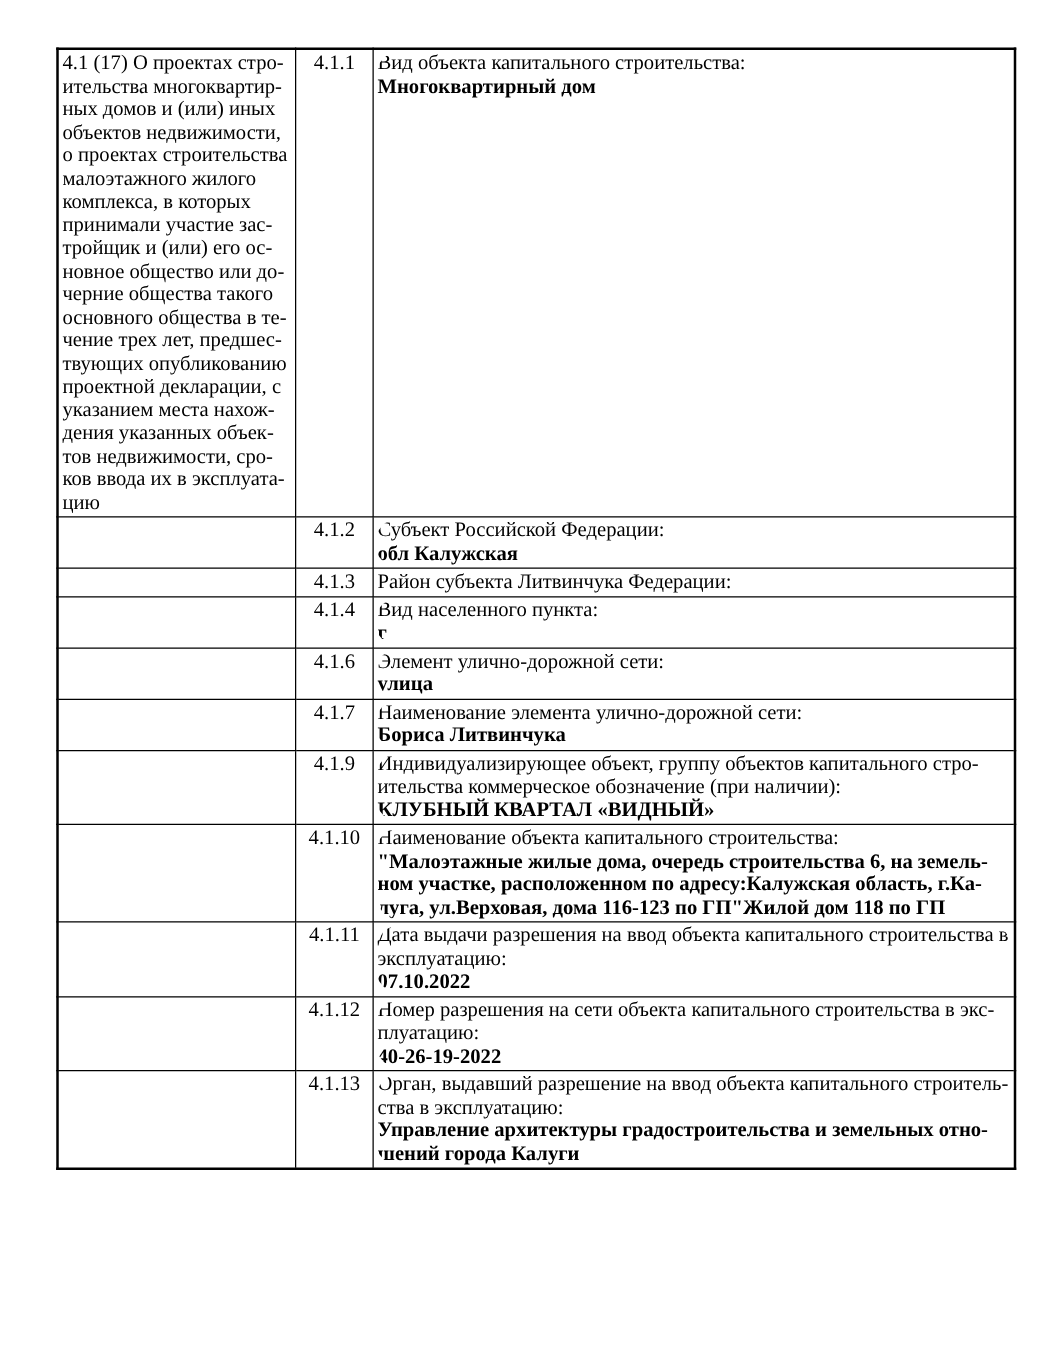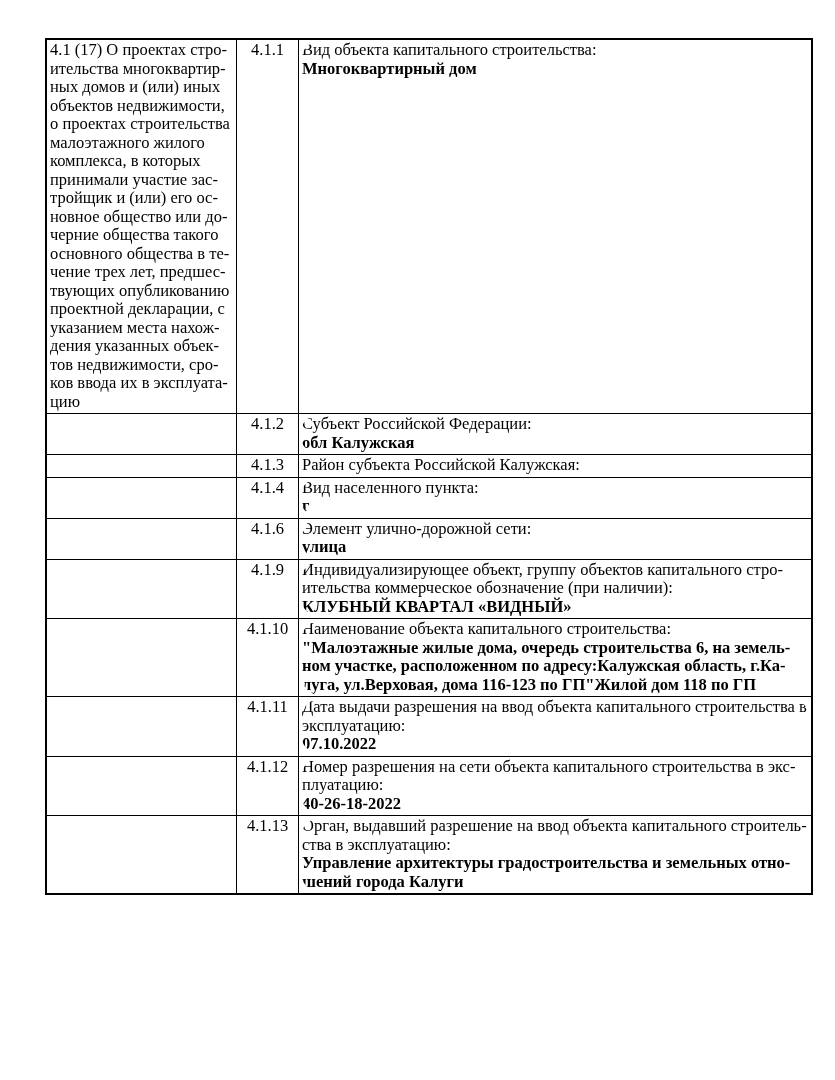--- a/index.html
+++ b/index.html
@@ -73,38 +73,46 @@
         <td class="c2">4.1.2</td>
         <td class="c3">
           <span class="lbl">Субъект Российской Федерации:</span>
           <span class="val"><span></span><b>обл Калужская</b></span>
         </td>
       </tr>
       <tr>
         <td class="c1"></td>
         <td class="c2">4.1.3</td>
         <td class="c3">
-          <span class="lbl">Район субъекта Российской Калужская:</span>
+          <span class="lbl">Район субъекта Литвинчука Федерации:</span>
 
         </td>
       </tr>
       <tr>
         <td class="c1"></td>
         <td class="c2">4.1.4</td>
         <td class="c3">
           <span class="lbl">Вид населенного пункта:</span>
           <span class="val"><span></span><b>г</b></span>
         </td>
       </tr>
       <tr>
         <td class="c1"></td>
         <td class="c2">4.1.6</td>
         <td class="c3">
           <span class="lbl">Элемент улично-дорожной сети:</span>
           <span class="val"><span></span><b>улица</b></span>
+        </td>
+      </tr>
+      <tr>
+        <td class="c1"></td>
+        <td class="c2">4.1.7</td>
+        <td class="c3">
+          <span class="lbl">Наименование элемента улично-дорожной сети:</span>
+          <span class="val"><span></span><b>Бориса Литвинчука</b></span>
         </td>
       </tr>
       <tr>
         <td class="c1"></td>
         <td class="c2">4.1.9</td>
         <td class="c3">
           <span class="lbl">Индивидуализирующее объект, группу объектов капитального стро-
 ительства коммерческое обозначение (при наличии):</span>
           <span class="val"><span></span><b>КЛУБНЫЙ КВАРТАЛ «ВИДНЫЙ»</b></span>
         </td>
@@ -127,21 +135,21 @@
 эксплуатацию:</span>
           <span class="val"><span></span><b>07.10.2022</b></span>
         </td>
       </tr>
       <tr>
         <td class="c1"></td>
         <td class="c2">4.1.12</td>
         <td class="c3">
           <span class="lbl">Номер разрешения на сети объекта капитального строительства в экс-
 плуатацию:</span>
-          <span class="val"><span></span><b>40-26-18-2022</b></span>
+          <span class="val"><span></span><b>40-26-19-2022</b></span>
         </td>
       </tr>
       <tr>
         <td class="c1"></td>
         <td class="c2">4.1.13</td>
         <td class="c3">
           <span class="lbl">Орган, выдавший разрешение на ввод объекта капитального строитель-
 ства в эксплуатацию:</span>
           <span class="val"><span></span><b>Управление архитектуры градостроительства и земельных отно-
 шений города Калуги</b></span>

